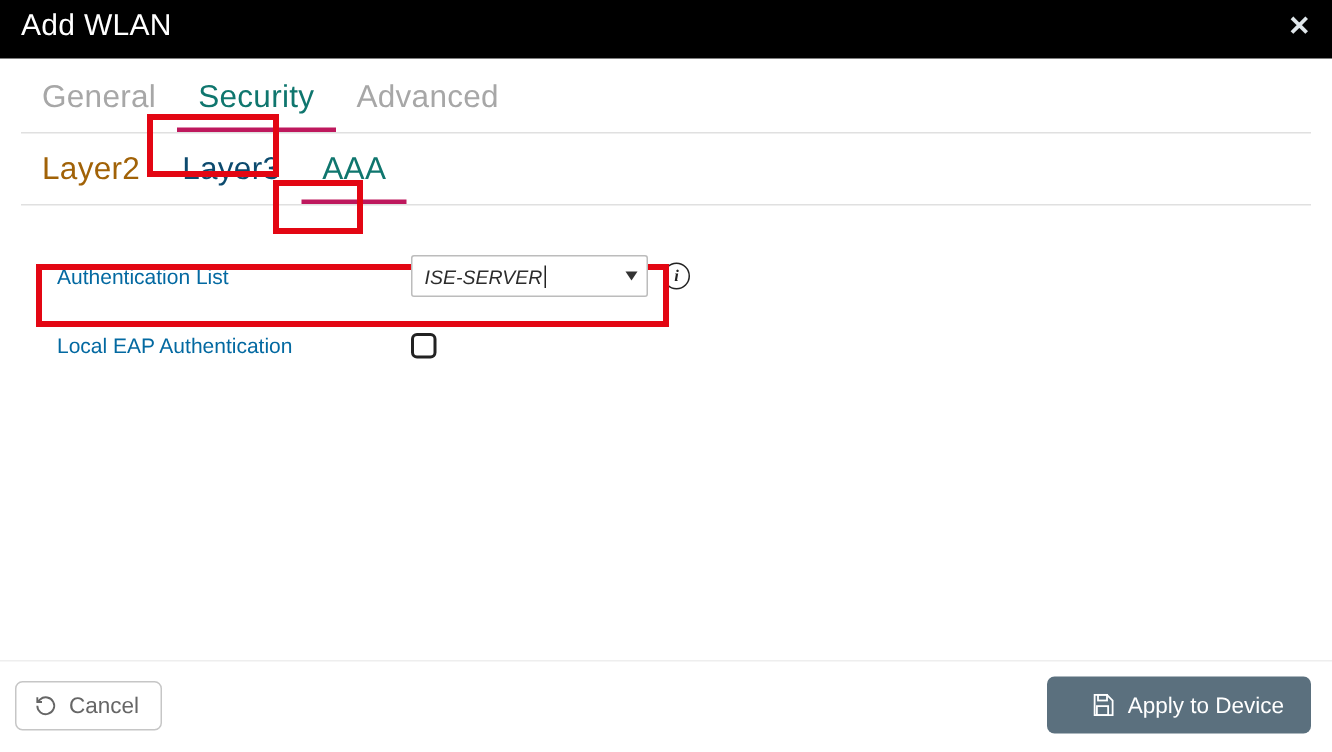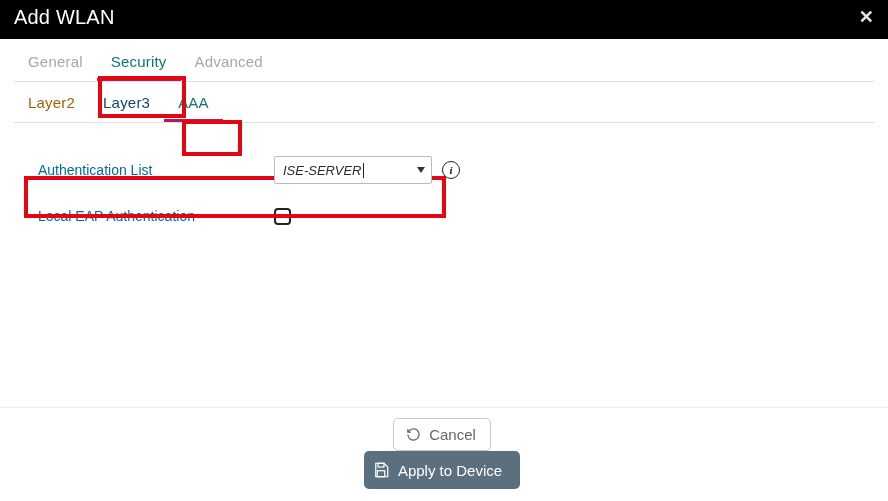--- a/index.html
+++ b/index.html
@@ -43,21 +43,21 @@
     display: flex;
     gap: 0;
     margin-left: 14px;
     margin-top: 4px;
   }
   .tab-row.sub {
     margin-top: 2px;
   }
   .tab {
     color: #5a5a5a;
-    font-size: 15px;
+    font-size: 21px;
     padding: 10px 14px 8px 14px;
     cursor: pointer;
     border-bottom: 3px solid transparent;
     font-weight: 400;
     letter-spacing: 0.2px;
   }
   .tab.inactive { color: #a7a7a7; }
   .tab.active {
     color: #0f766e;
     border-bottom: 3px solid #be185d;
@@ -142,41 +142,40 @@
     background: #fff;
     cursor: pointer;
   }
   
   .footer {
     border-top: 1px solid #eee;
     padding: 10px 14px 12px 10px;
     display: flex;
     justify-content: space-between;
     align-items: center;
-    flex-direction: column;
   }
   .btn {
     display: inline-flex;
     align-items: center;
     gap: 8px;
     border-radius: 5px;
     font-size: 15px;
     cursor: pointer;
     line-height: 1;
   }
   .btn.cancel {
     border: 1px solid #c6c6c6;
     background: #fff;
     color: #666;
     padding: 8px 14px 8px 12px;
   }
   .btn.apply {
     background: #5b707e;
     color: #fff;
-    padding: 10px 18px 10px 8px;
+    padding: 10px 18px 10px 28px;
     border: none;
   }
   .btn.apply svg { stroke: #fff; fill: none; }
   .btn.cancel svg { stroke: #666; fill: none; }
 
   
   .hl {
     position: absolute;
     border: 4px solid #e30613;
     pointer-events: none;

